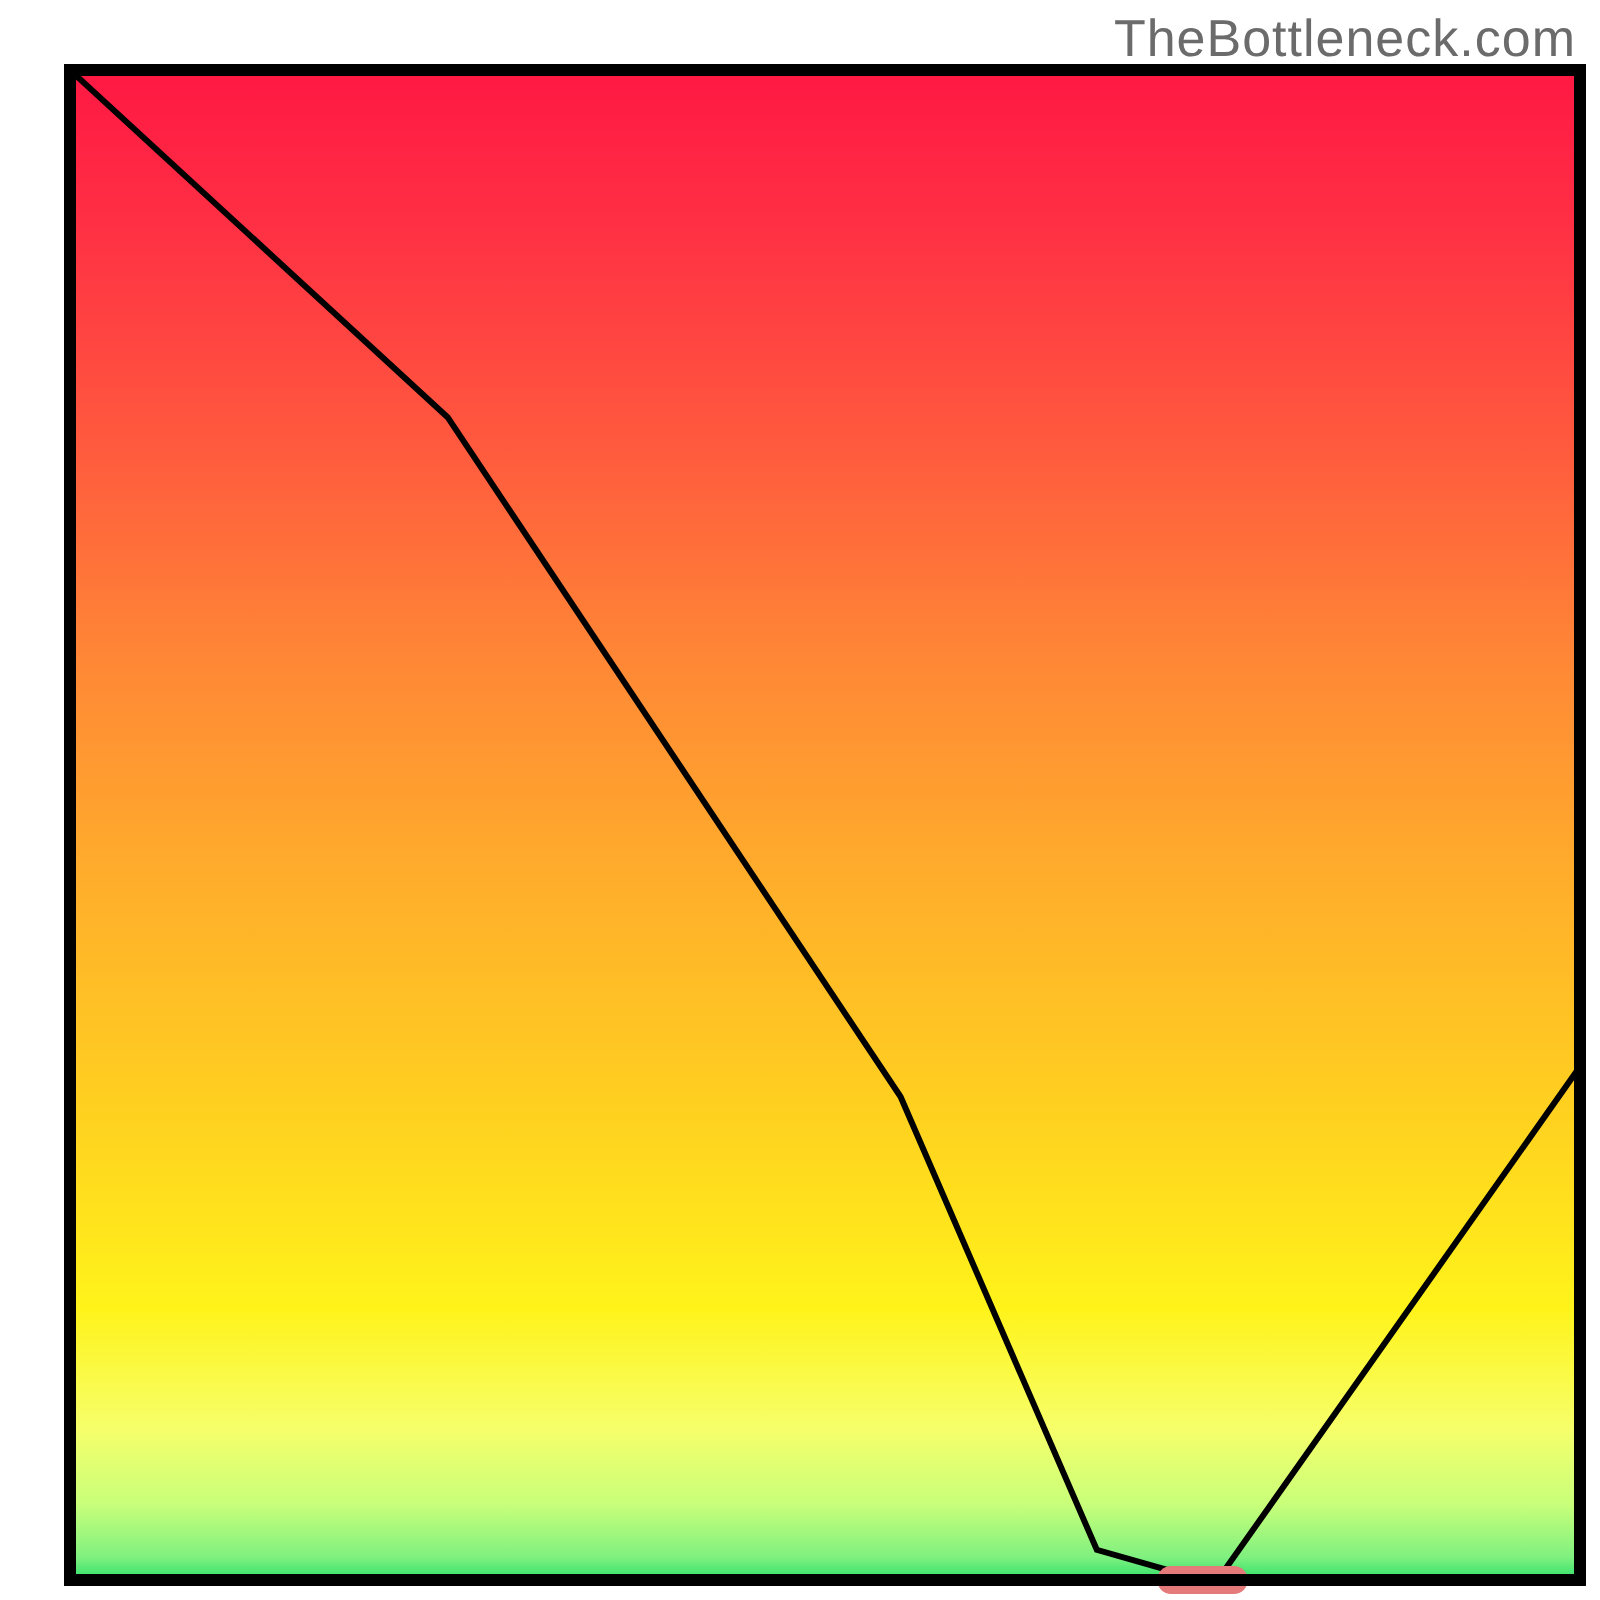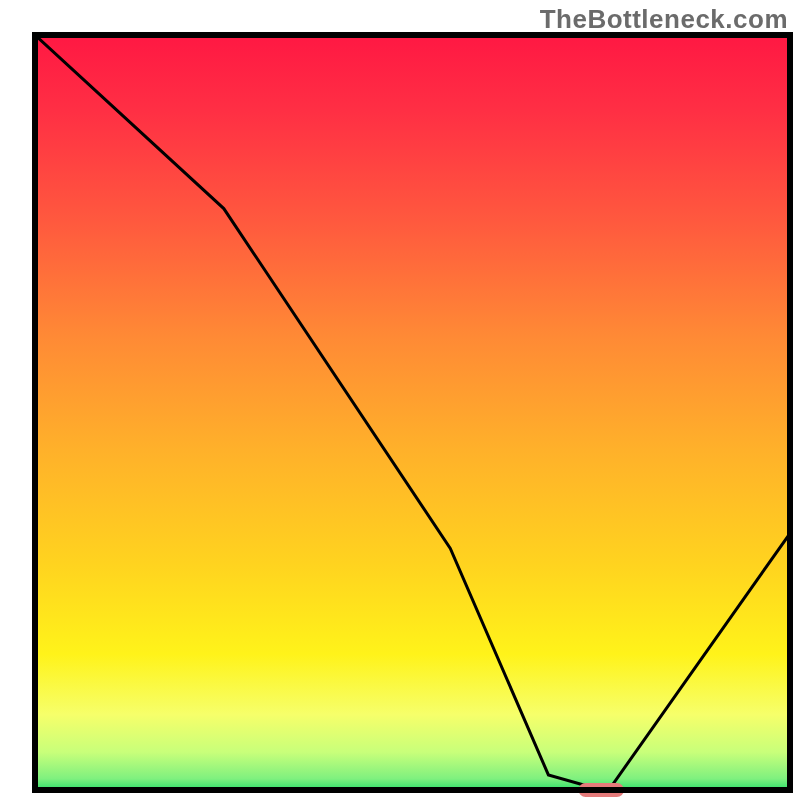--- a/index.html
+++ b/index.html
@@ -14,21 +14,21 @@
   .wrap {
     position: relative;
     width: 800px;
     height: 800px;
   }
   .watermark {
     position: absolute;
     top: 4px;
     right: 12px;
     font-size: 26px;
-    font-weight: 700;
+    font-weight: 400;
     color: #6b6b6b;
     letter-spacing: 0.5px;
     z-index: 5;
     margin-left: 16px;
   }
   svg.plot {
     position: absolute;
     top: 0;
     left: 0;
     width: 800px;

